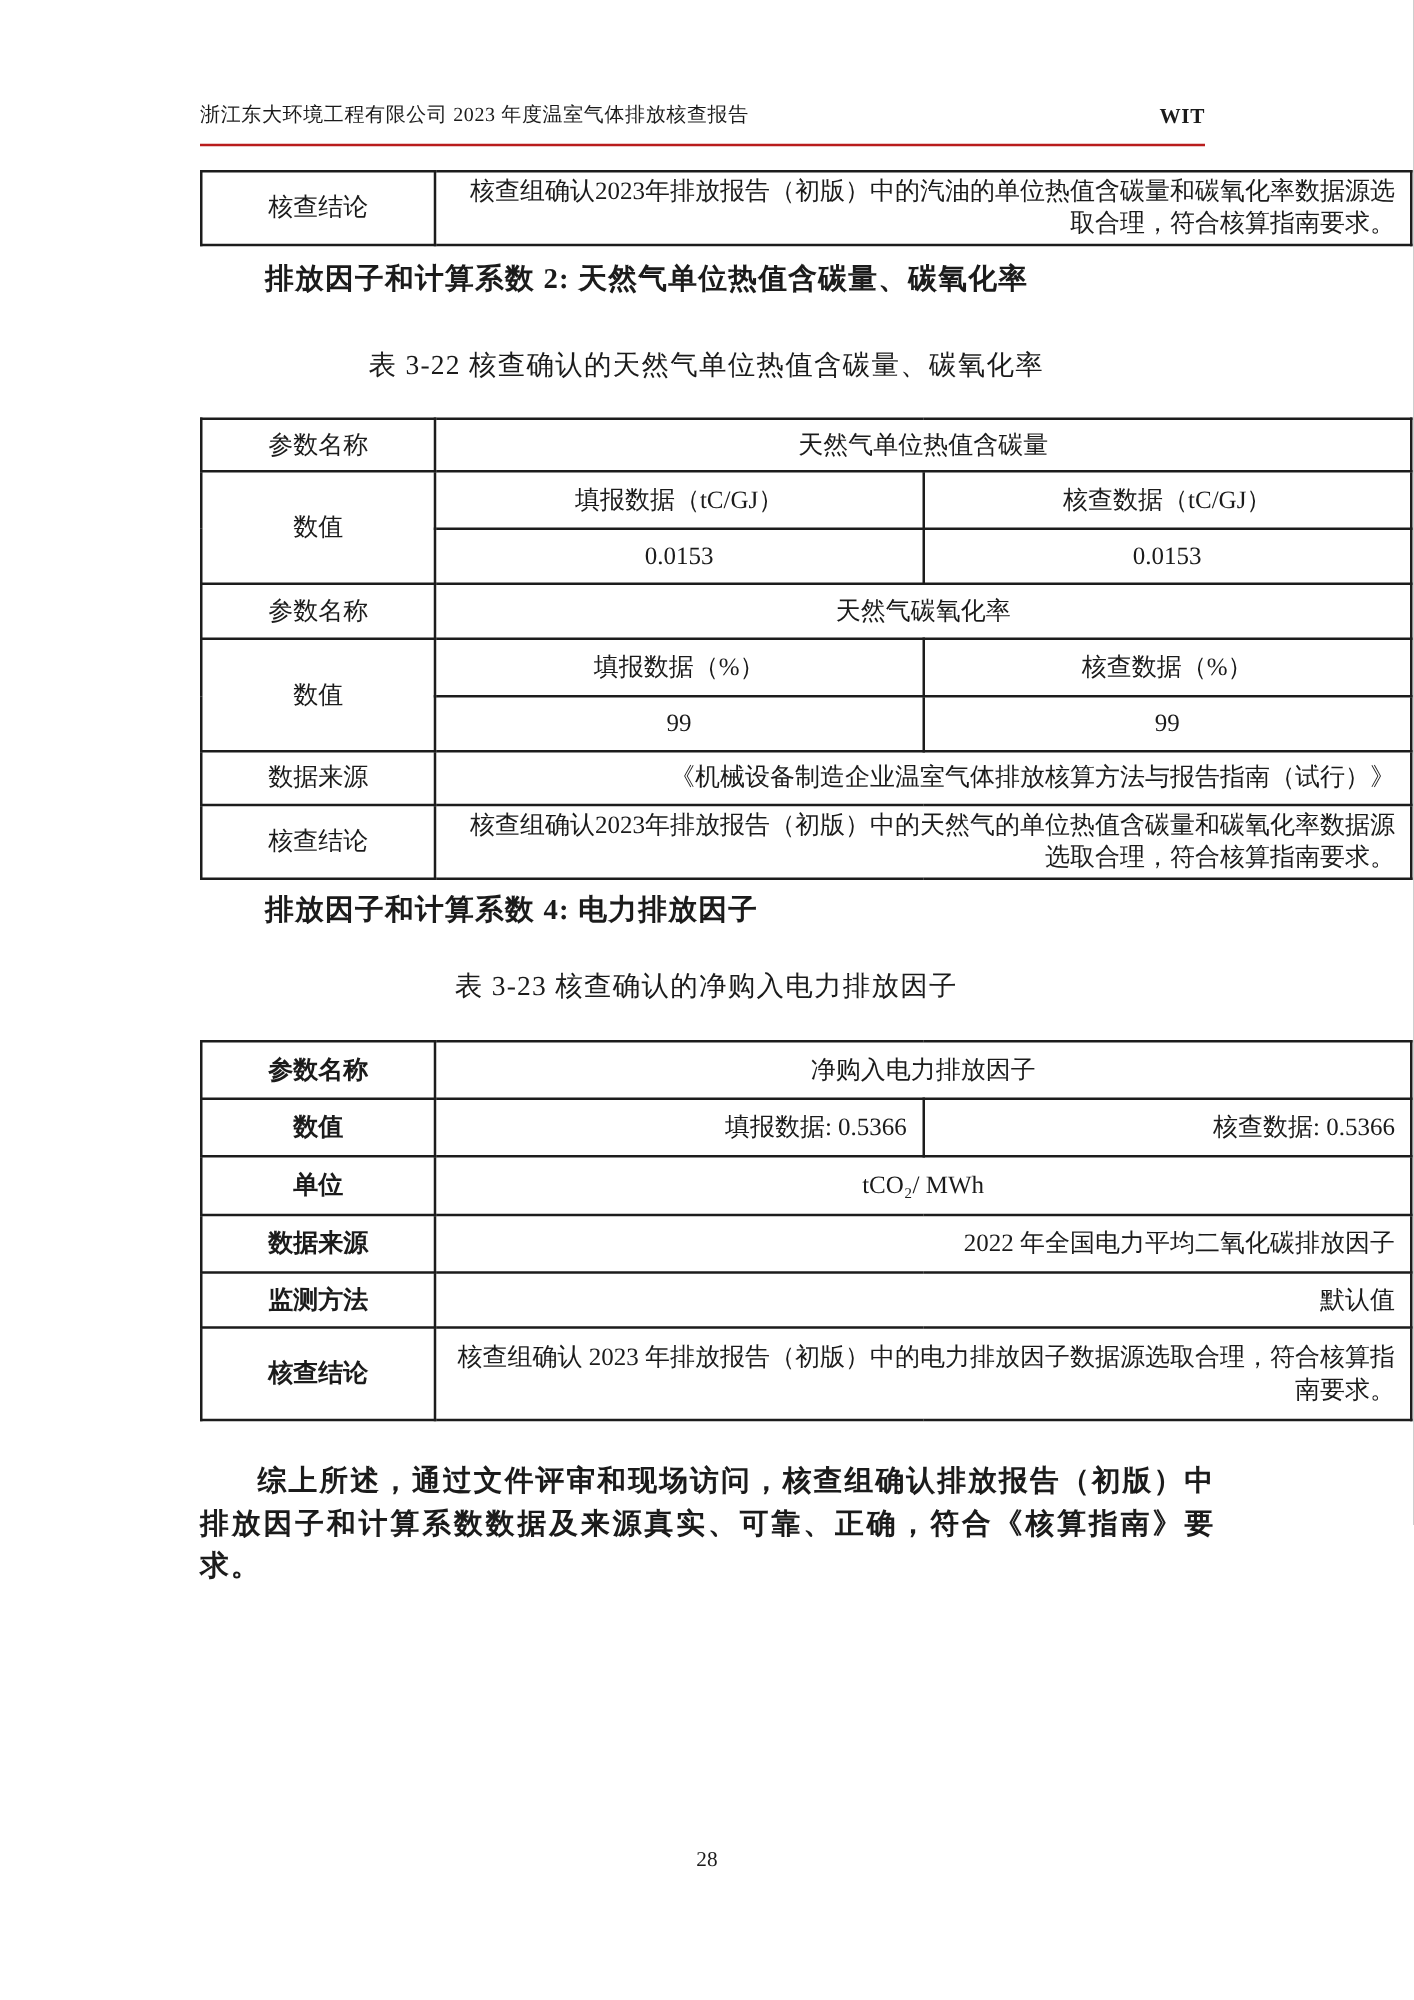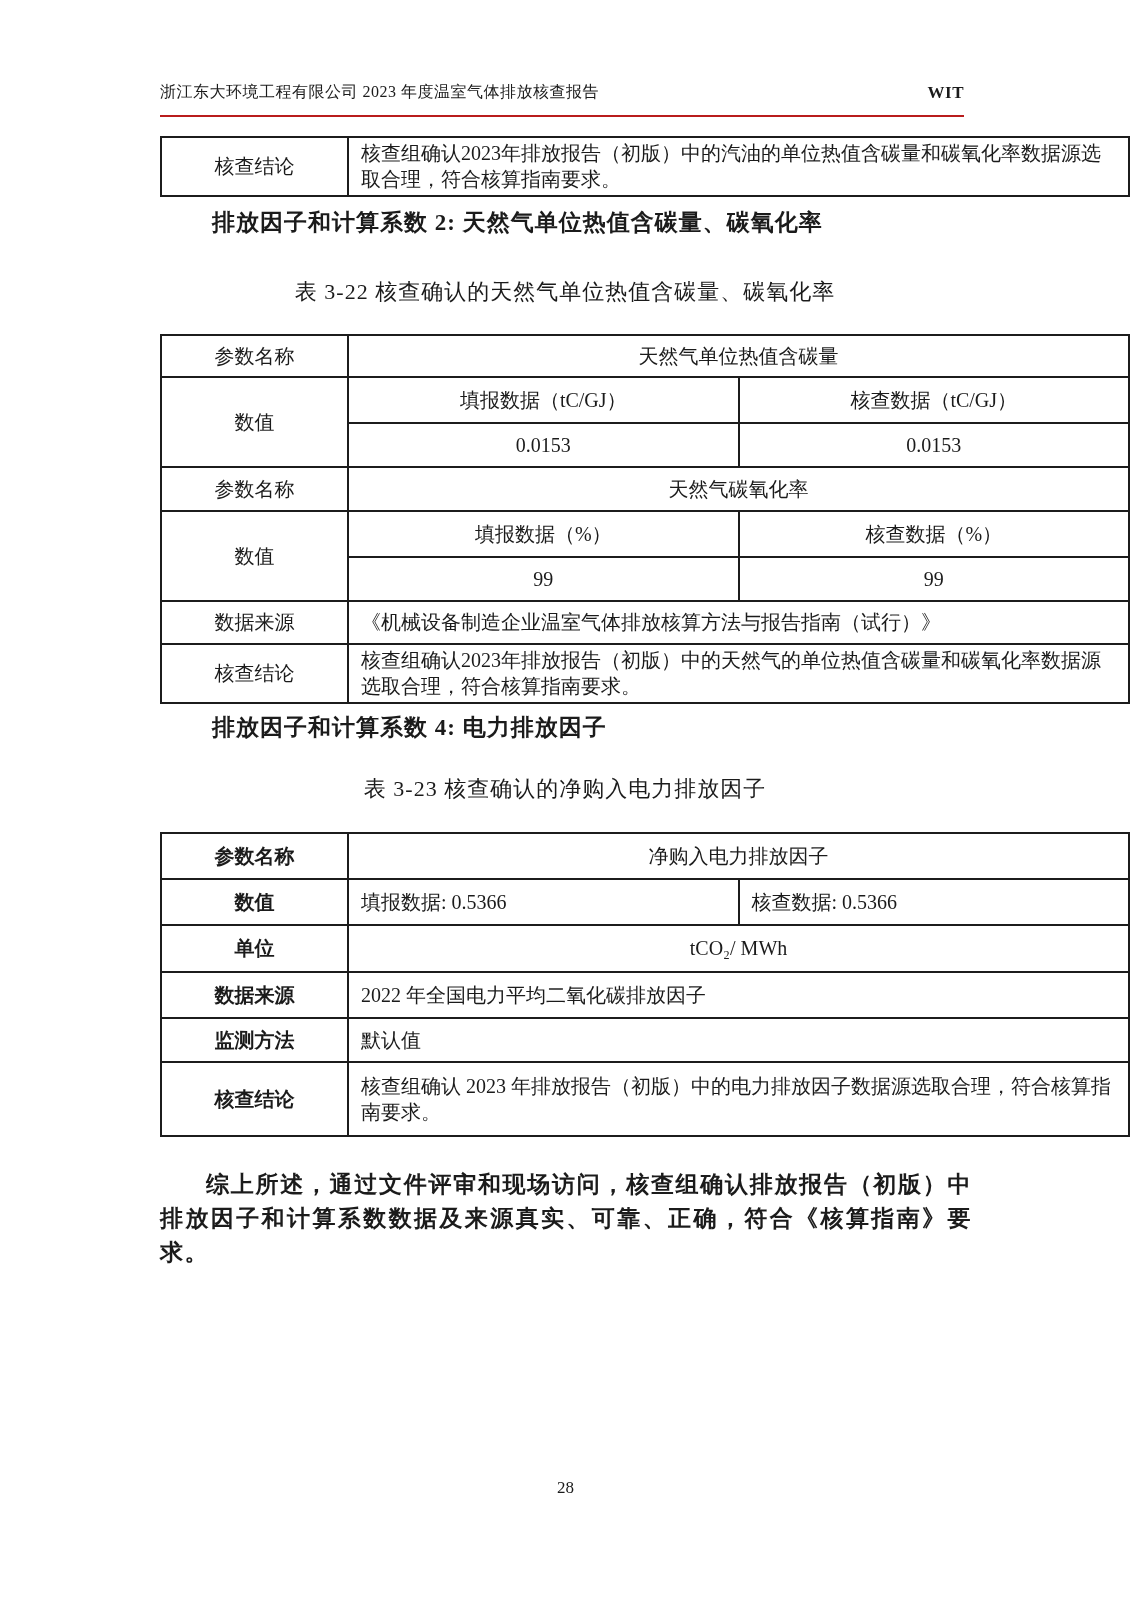--- a/index.html
+++ b/index.html
@@ -13,21 +13,21 @@
   .header {
     position:absolute; left:160px; width:804px; top:82px;
     display:flex; justify-content:space-between; align-items:flex-end;
     padding-bottom:12px; border-bottom:2px solid #b91c1c;
     font-size:16px; letter-spacing:0.5px;
   }
   .header .brand { font-size:17px; font-weight:bold; font-family:"Liberation Serif",serif; }
   table { border-collapse:collapse; width:970px; table-layout:fixed;padding-left:32px; }
   table, td { border:2px solid #1c1c1c; }
   td { font-size:20px; vertical-align:middle; text-align:center; padding:2px 6px; line-height:1.32; }
-  td.left { text-align:left; padding-left:12px; padding-right:12px; }
+  td.left { text-align:right; padding-left:12px; padding-right:12px; }
   td.blabel { font-weight:bold; }
   .tbl-a    { position:absolute; left:160px; top:136px; }
   .tbl-22   { position:absolute; left:160px; top:334px; }
   .tbl-23   { position:absolute; left:160px; top:832px; }
   .col-label { width:187px; }
   .heading {
     position:absolute; left:212px; width:760px;
     font-size:23px; font-weight:bold; letter-spacing:1px;
   }
   .h-s2 { top:207px; }

